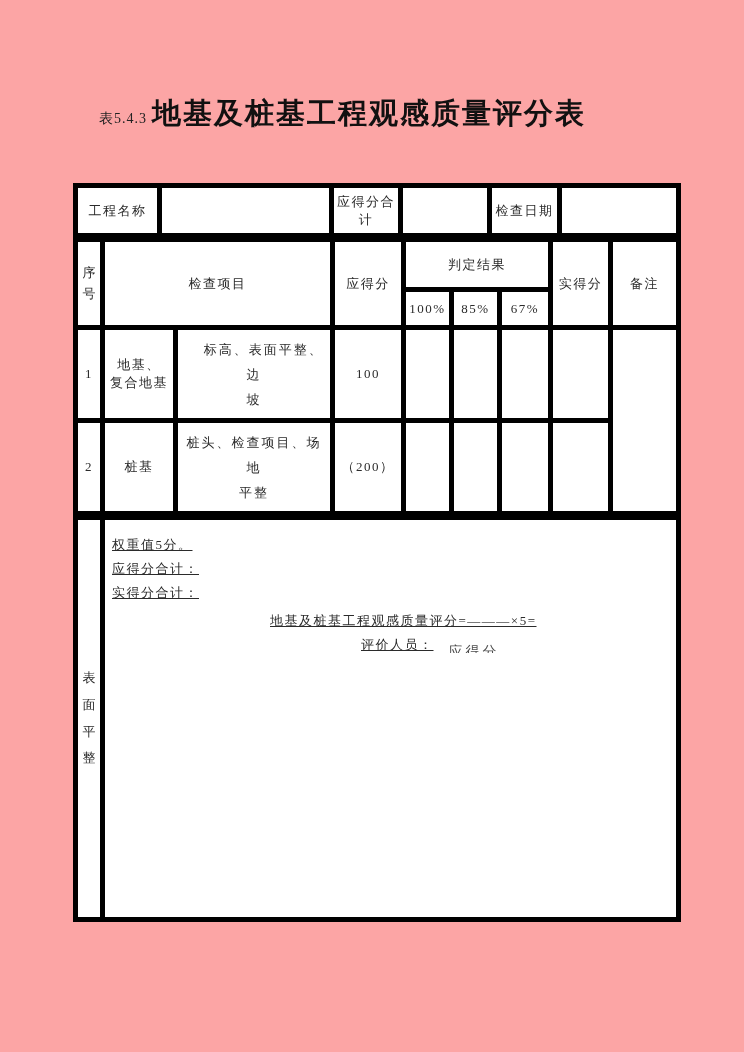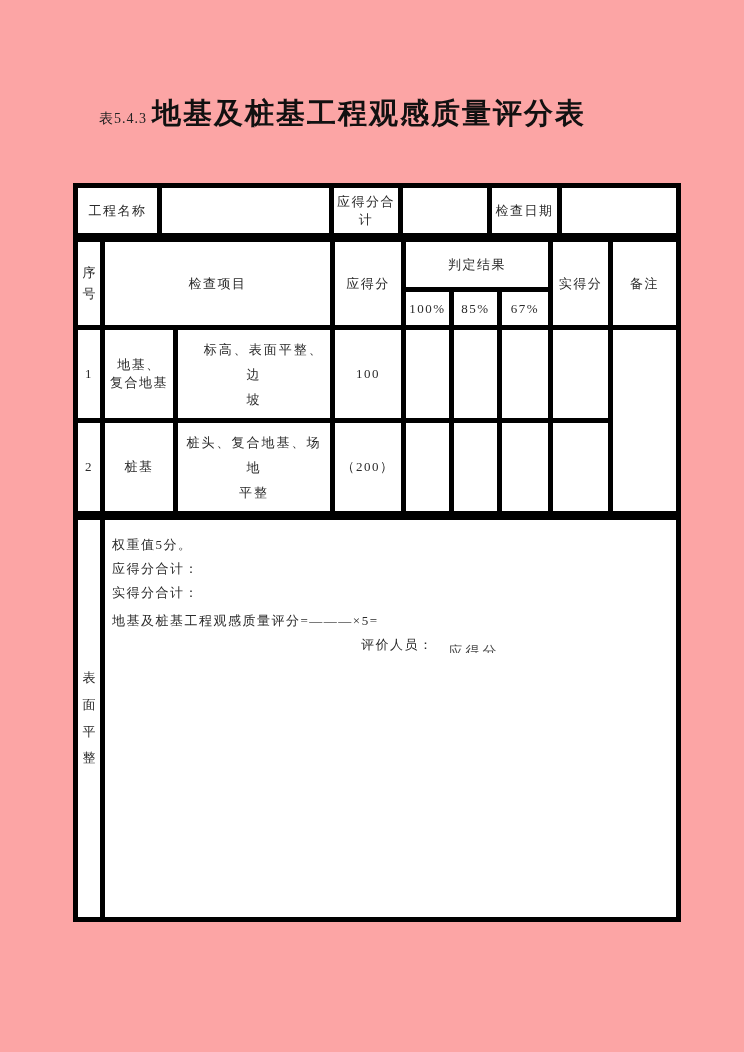--- a/index.html
+++ b/index.html
@@ -58,22 +58,22 @@
     word-break:break-all; letter-spacing:0;
   }
   .v2 { line-height:1.55;text-align:center; }
   .v4 { line-height:2.05; }
 
   
   .result-cell {
     vertical-align:top; text-align:left;
     padding:13px 10px 0 7px;
   }
-  .r-line { font-size:13px; line-height:24px; letter-spacing:1.5px; white-space:nowrap; }
-  .r-formula { margin-top:4px; }
+  .r-line { font-size:13px; line-height:24px; letter-spacing:1.5px; white-space:nowrap;text-decoration:underline; }
+  .r-formula { margin-left:158px; margin-top:4px; }
   .r-evaluator { margin-left:249px; }
   .clipped {
     display:inline-block; height:9px; overflow:hidden;
     margin-left:15px; position:relative; top:4px;
     color:#4c4c4c;
   }
   .clipped-inner { display:block; font-size:14px; line-height:15px; letter-spacing:3px; }
 </style>
 </head>
 <body>
@@ -145,21 +145,21 @@
         <td></td>
         <td></td>
         <td></td>
         <td></td>
         <td rowspan="2"></td>
       </tr>
 
       <tr class="h93">
         <td>2</td>
         <td class="prewrap">桩基</td>
-        <td class="desc prewrap">桩头、复合地基、场地
+        <td class="desc prewrap">桩头、检查项目、场地
 平整</td>
         <td>（200）</td>
         <td></td>
         <td></td>
         <td></td>
         <td></td>
       </tr>
     </tbody>
       </table>
 

